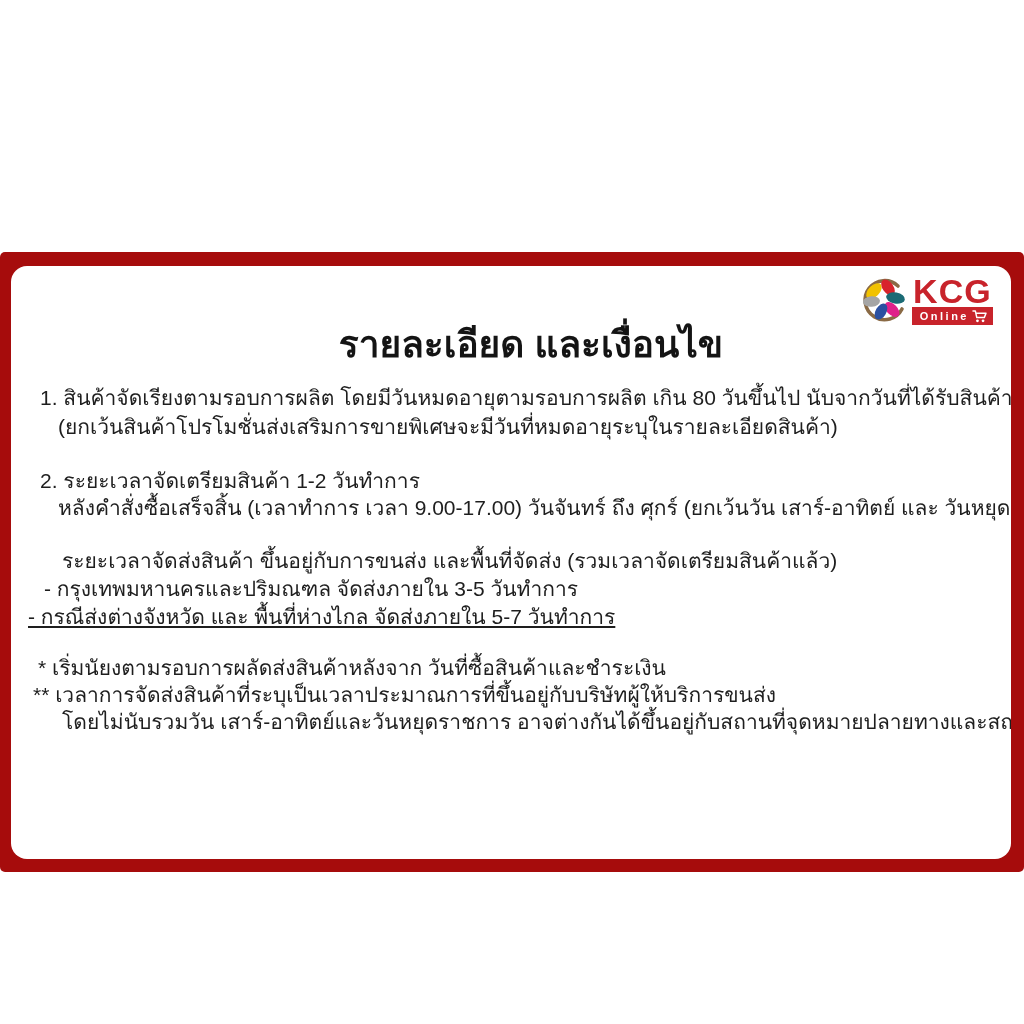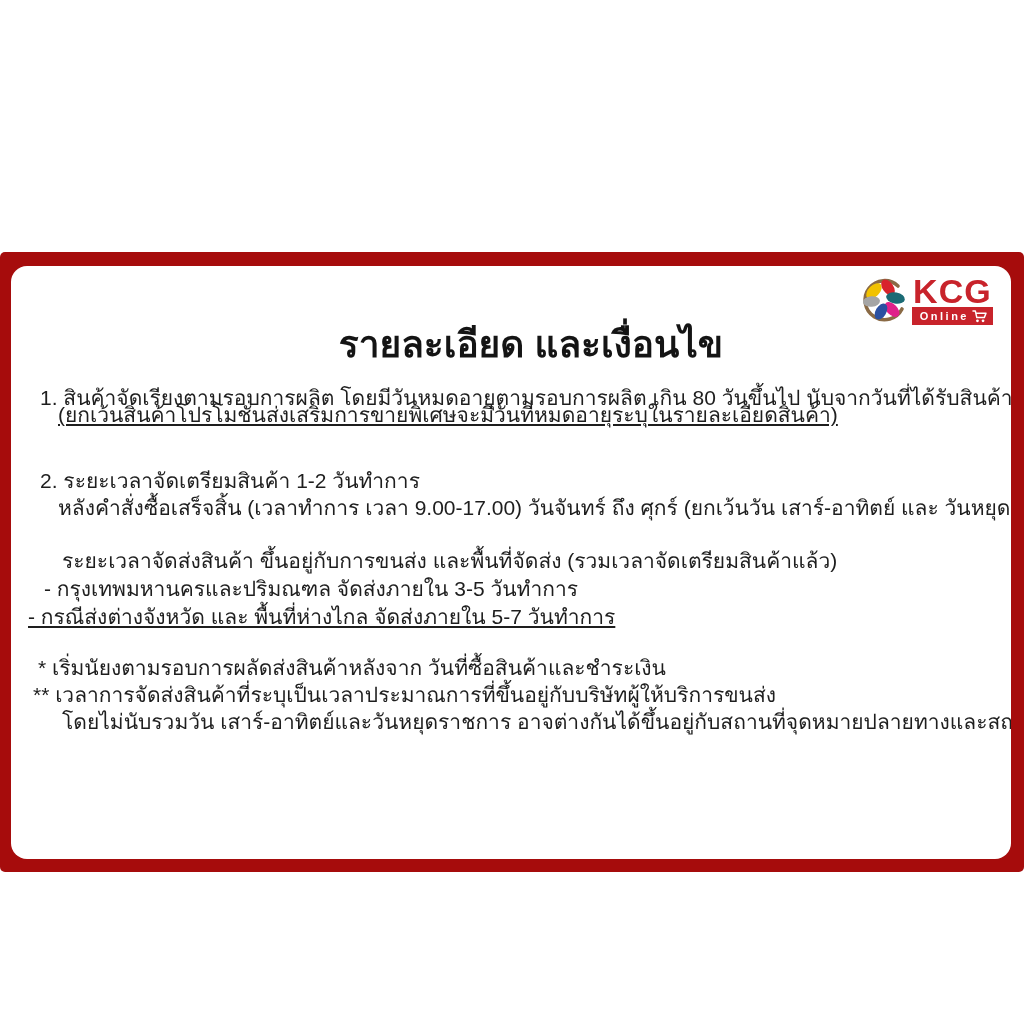--- a/index.html
+++ b/index.html
@@ -14,21 +14,21 @@
   .brand-col{display:flex;flex-direction:column;align-items:center;}
   .brand{font-size:34px;line-height:30px;font-weight:bold;color:#C8232B;letter-spacing:1px;}
   .badge{display:flex;align-items:center;background:#C8232B;color:#ffffff;
          border-radius:0;padding:3px 6px 2px 8px;margin-top:1px;}
   .badge span{font-size:11px;font-weight:bold;letter-spacing:2.5px;line-height:13px;}
   .cart{width:15px;height:13px;margin-left:3px;}
   .title{position:absolute;top:48px;left:0;width:100%;text-align:center;
          font-size:37px;font-weight:bold;color:#141414;white-space:nowrap;padding-left:20px;}
   .line{position:absolute;font-size:21px;color:#1E1E1E;white-space:nowrap;line-height:26px;}
   .l1{top:119px;left:29px;}
-  .l2{top:136px;left:47px;text-decoration:underline;}
+  .l2{top:148px;left:47px;}
   .l3{top:202px;left:29px;}
   .l4{top:229px;left:47px;}
   .l5{top:282px;left:51px;}
   .l6{top:310px;left:33px;}
   .l7{top:338px;left:17px;text-decoration:underline;}
   .l8{top:389px;left:27px;}
   .l9{top:416px;left:22px;}
   .l10{top:443px;left:51px;}
 </style>
 </head>

